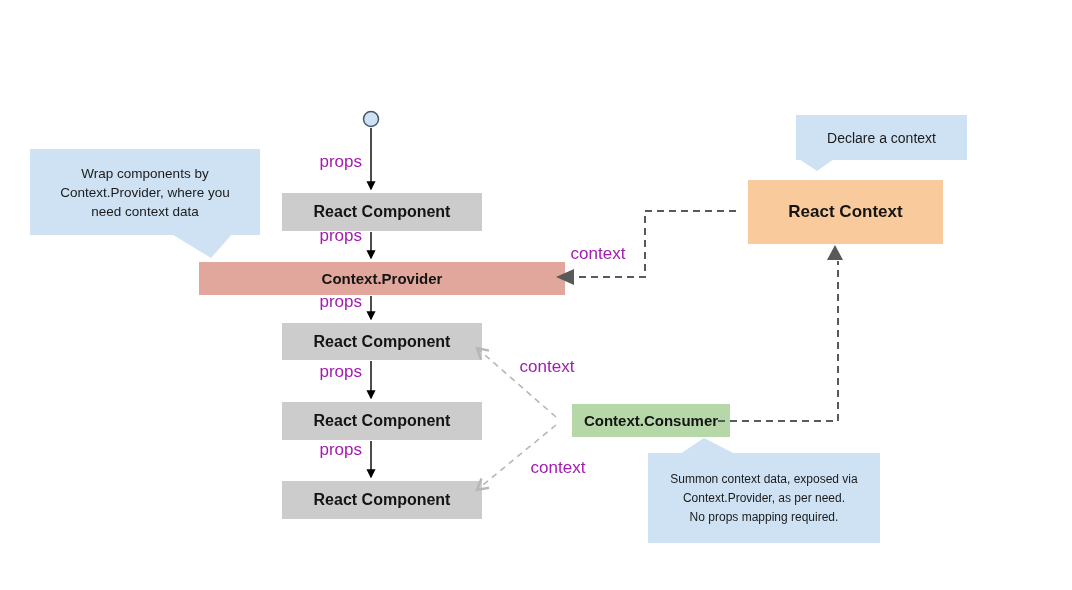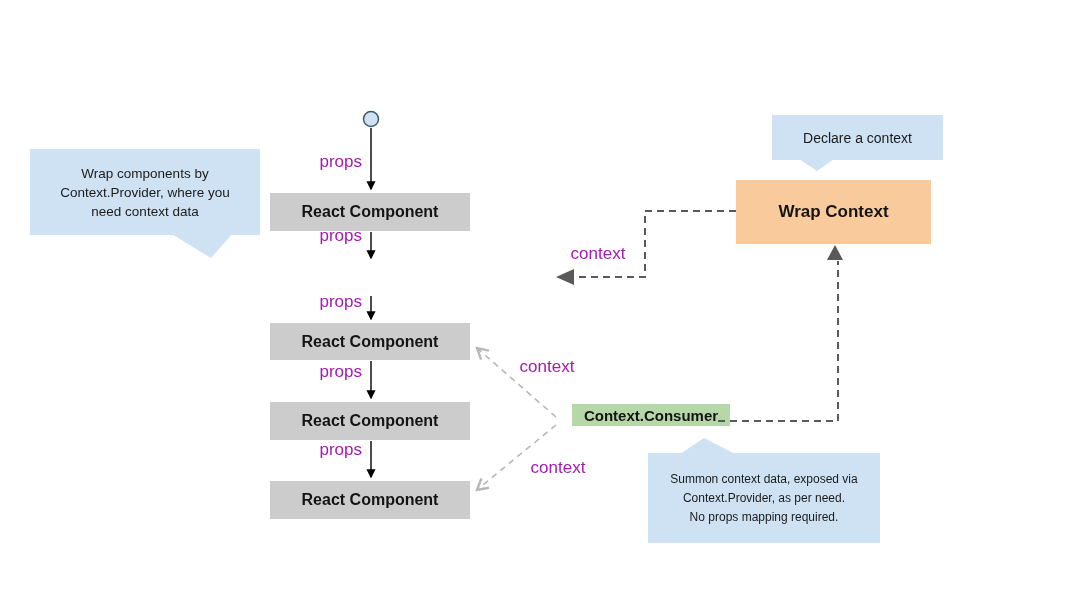--- a/index.html
+++ b/index.html
@@ -1,56 +1,57 @@
 <!DOCTYPE html>
 <html><head>
 <meta charset="utf-8">
 <style>
   html,body{margin:0;padding:0;background:#ffffff;}
   body{font-family:"Liberation Sans","DejaVu Sans",sans-serif;color:#1f1f1f;}
   .canvas{position:relative;width:1072px;height:590px;background:#ffffff;overflow:hidden;}
   .overlay{position:absolute;left:0;top:0;width:1072px;height:590px;pointer-events:none;}
 
   .node{position:absolute;display:flex;align-items:center;justify-content:center;
-        font-weight:bold;font-size:16px;color:#141414;}
+        font-weight:bold;font-size:16px;color:#141414;margin-left:12px;}
   #comp1{left:270px;top:193px;width:200px;height:38px;background:#cccccc;}
   #comp2{left:270px;top:323px;width:200px;height:37px;background:#cccccc;}
   #comp3{left:270px;top:402px;width:200px;height:38px;background:#cccccc;}
   #comp4{left:270px;top:481px;width:200px;height:38px;background:#cccccc;}
   #provider{left:187px;top:262px;width:366px;height:33px;background:#e1a79c;font-size:15px;}
   #reactContext{left:736px;top:180px;width:195px;height:64px;background:#f9cb9c;font-size:17px;}
-  #consumer{left:572px;top:404px;width:158px;height:22px;background:#b6d7a8;font-size:15px;}
+  #consumer{left:560px;top:404px;width:158px;height:33px;background:#b6d7a8;font-size:15px;}
 
   .edge-label{position:absolute;font-size:17px;color:#a21caf;}
   .props{width:60px;text-align:right;}
   #props1{left:302px;top:152px;}
   #props2{left:302px;top:226px;}
   #props3{left:302px;top:292px;}
   #props4{left:302px;top:362px;}
   #props5{left:302px;top:440px;}
   #ctxProv{left:566px;top:244px;width:64px;text-align:center;}
   #ctxUp{left:513px;top:357px;width:68px;text-align:center;}
   #ctxDown{left:524px;top:458px;width:68px;text-align:center;}
 
   .callout{position:absolute;background:#cfe2f3;display:flex;align-items:center;
            justify-content:center;text-align:center;color:#1b1b1b;}
   #calloutWrap{left:30px;top:149px;width:230px;height:86px;font-size:13.5px;line-height:19px;padding:0 26px;box-sizing:border-box;}
-  #calloutDeclare{left:772px;top:115px;width:171px;height:45px;font-size:14px;}
+  #calloutDeclare{left:796px;top:115px;width:171px;height:45px;font-size:14px;}
   #calloutSummon{left:648px;top:453px;width:232px;height:90px;font-size:12px;line-height:19px;white-space:pre-line;padding:0 6px;box-sizing:border-box;}
 </style>
 </head>
 <body>
 
 <div class="canvas">
 
   <div class="node" id="comp1">React Component</div>
+  <div class="node" id="provider">Context.Provider</div>
   <div class="node" id="comp2">React Component</div>
   <div class="node" id="comp3">React Component</div>
   <div class="node" id="comp4">React Component</div>
-  <div class="node" id="reactContext">Wrap Context</div>
+  <div class="node" id="reactContext">React Context</div>
   <div class="node" id="consumer">Context.Consumer</div>
 
   <div class="edge-label props" id="props1">props</div>
   <div class="edge-label props" id="props2">props</div>
   <div class="edge-label props" id="props3">props</div>
   <div class="edge-label props" id="props4">props</div>
   <div class="edge-label props" id="props5">props</div>
   <div class="edge-label" id="ctxProv">context</div>
   <div class="edge-label" id="ctxUp">context</div>
   <div class="edge-label" id="ctxDown">context</div>

